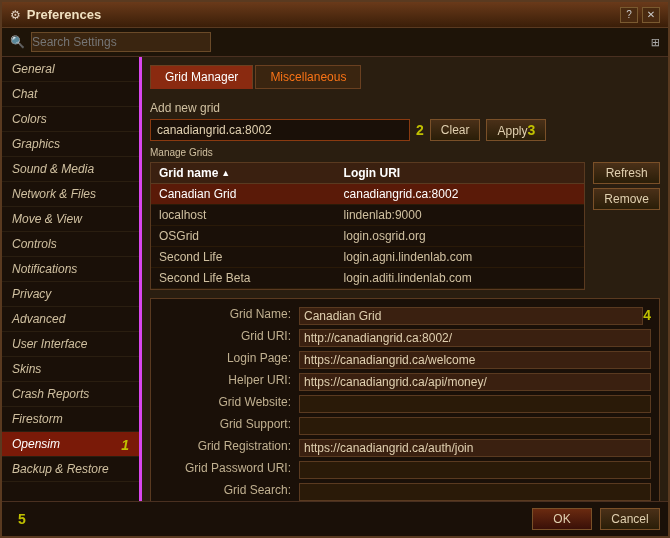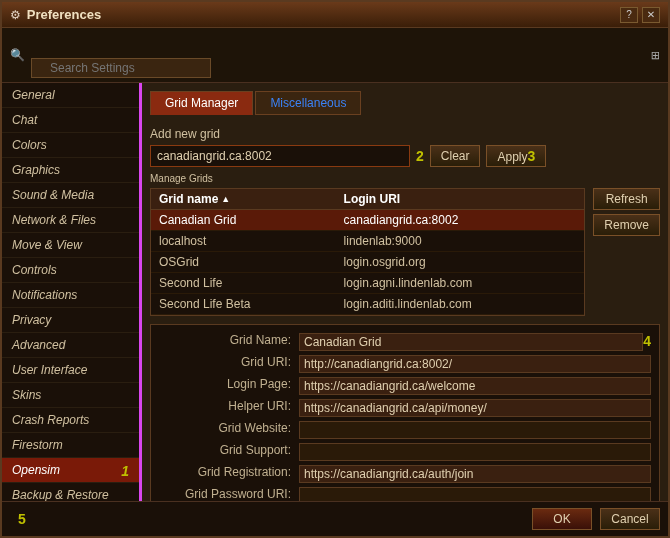--- a/index.html
+++ b/index.html
@@ -73,25 +73,24 @@
 
     .search-icon-wrap {
       color: #aaa;
       font-size: 12px;
     }
 
     .search-input {
       background: #3a2510;
       border: 1px solid #6a4a28;
       color: #e0d0b0;
-      padding: 2px 18px;
+      padding: 2px 0;
       font-size: 12px;
       width: 180px;
       height: 20px;
-      margin-top: 26px;
     }
 
     .content {
       display: flex;
       flex: 1;
       overflow: hidden;
     }
 
     .sidebar {
       width: 140px;
@@ -128,21 +127,21 @@
       display: flex;
       gap: 2px;
       margin-bottom: 8px;
     }
 
     .tab {
       padding: 4px 14px;
       cursor: pointer;
       border: 1px solid #6a4020;
       font-size: 12px;
-      color: #3b82f6;
+      color: #f97316;
       background: #3a2510;
     }
 
     .tab.active {
       background: #8a2a10;
       color: #fff;
       border-bottom: 1px solid #8a2a10;
     }
 
     .section-label {

